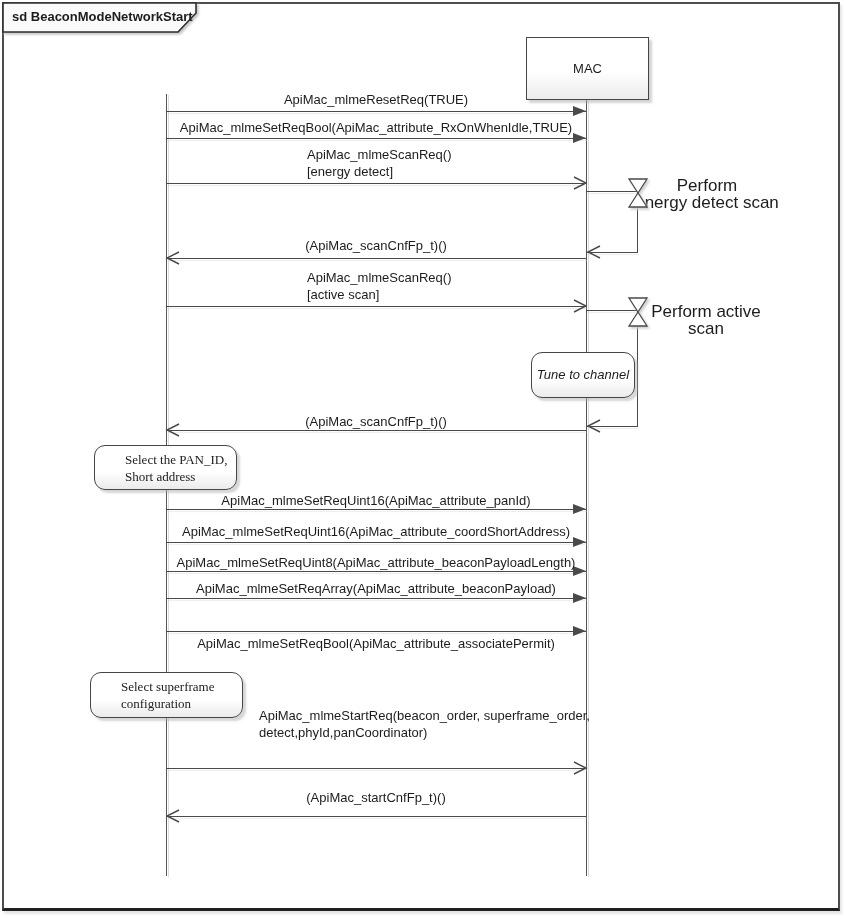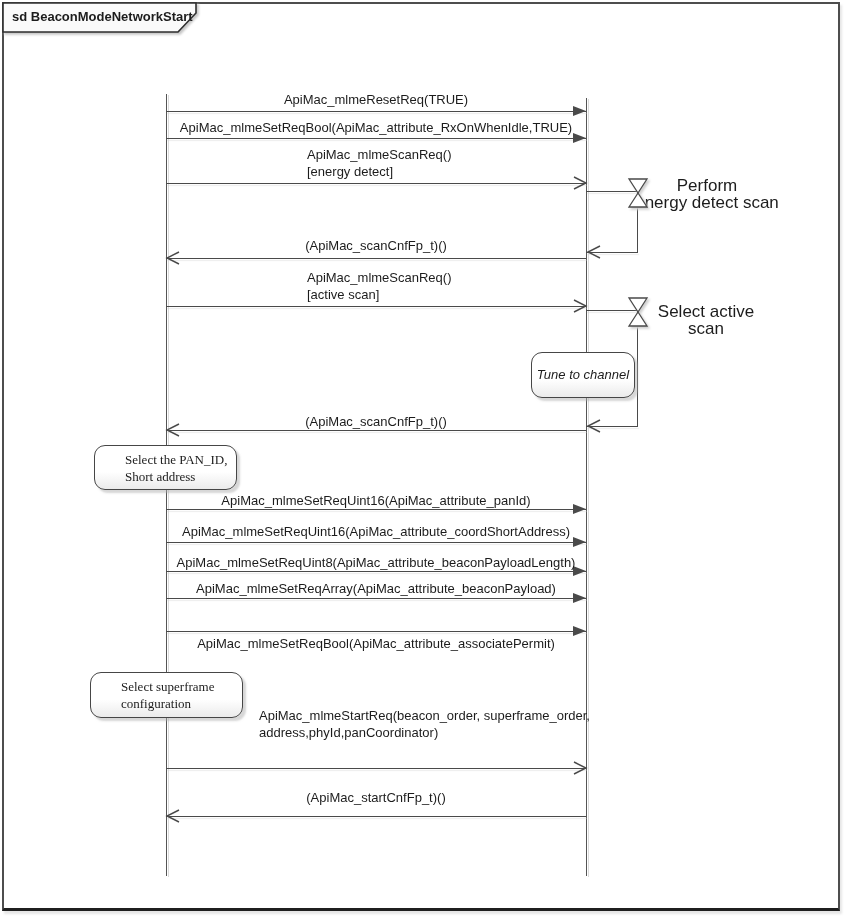--- a/index.html
+++ b/index.html
@@ -40,20 +40,23 @@
 </head>
 <body>
 
 <div class="stage">
   <div class="frame"></div>
   <svg class="tab-shape" width="200" height="34">
     <polygon points="1,1 194,1 194,11 176,30 1,30"></polygon>
   </svg>
   <div class="tab-text">sd BeaconModeNetworkStart</div>
 
+  <div class="actor-box" id="actor1" style="left: 526px; top: 37px; width: 121px; height: 61px;">
+    <span>MAC</span>
+  </div>
 
   <div id="layer">
       <div class="lifeline" style="left: 166px; top: 94px; height: 782px;"></div>
       <div class="lifeline" style="left: 586px; top: 98px; height: 778px;"></div>
       <div class="msg-line" style="left: 166px; top: 111px; width: 420px;"></div>
       <div class="head-filled" style="left: 573px; top: 106px;"></div>
       <div class="msg-label center" style="top: 91px; left: 376px;"><div>ApiMac_mlmeResetReq(TRUE)</div></div>
       <div class="msg-line" style="left: 166px; top: 138px; width: 420px;"></div>
       <div class="head-filled" style="left: 573px; top: 133px;"></div>
       <div class="msg-label center" style="top: 119px; left: 376px;"><div>ApiMac_mlmeSetReqBool(ApiMac_attribute_RxOnWhenIdle,TRUE)</div></div>
@@ -89,21 +92,21 @@
       <div class="msg-line" style="left: 166px; top: 598px; width: 420px;"></div>
       <div class="head-filled" style="left: 573px; top: 593px;"></div>
       <div class="msg-label center" style="top: 580px; left: 376px;"><div>ApiMac_mlmeSetReqArray(ApiMac_attribute_beaconPayload)</div></div>
       <div class="msg-line" style="left: 166px; top: 631px; width: 420px;"></div>
       <div class="head-filled" style="left: 573px; top: 626px;"></div>
       <div class="msg-label center" style="top: 635px; left: 376px;"><div>ApiMac_mlmeSetReqBool(ApiMac_attribute_associatePermit)</div></div>
       <div class="msg-line" style="left: 166px; top: 768px; width: 420px;"></div>
       <div class="head-open" style="left: 572px; top: 760px;"><svg xmlns="http://www.w3.org/2000/svg" width="16" height="16">
           <polyline points="2,2 14,8 2,14"></polyline>
         </svg></div>
-      <div class="msg-label" style="top: 707px; left: 223px; margin-left: 36px;"><div>ApiMac_mlmeStartReq(beacon_order, superframe_order,</div><div>address,phyId,panCoordinator)</div></div>
+      <div class="msg-label" style="top: 707px; left: 223px; margin-left: 36px;"><div>ApiMac_mlmeStartReq(beacon_order, superframe_order,</div><div>detect,phyId,panCoordinator)</div></div>
       <div class="msg-line" style="left: 166px; top: 816px; width: 420px;"></div>
       <div class="head-open" style="left: 165px; top: 808px;"><svg xmlns="http://www.w3.org/2000/svg" width="16" height="16">
           <polyline points="14,2 2,8 14,14"></polyline>
         </svg></div>
       <div class="msg-label center" style="top: 789px; left: 376px;"><div>(ApiMac_startCnfFp_t)()</div></div>
       <div class="msg-line" style="left: 586px; top: 191px; width: 52px;"></div>
       <div class="vline" style="left: 637px; top: 192px; height: 61px;"></div>
       <div class="msg-line" style="left: 586px; top: 252px; width: 52px;"></div>
       <div class="head-open" style="left: 586px; top: 244px;"><svg xmlns="http://www.w3.org/2000/svg" width="16" height="16">
           <polyline points="14,2 2,8 14,14"></polyline>
@@ -114,21 +117,21 @@
       <div class="side-label" style="left: 707px; top: 177px;"><div>Perform</div><div>energy detect scan</div></div>
       <div class="msg-line" style="left: 586px; top: 310px; width: 52px;"></div>
       <div class="vline" style="left: 637px; top: 311px; height: 116px;"></div>
       <div class="msg-line" style="left: 586px; top: 426px; width: 52px;"></div>
       <div class="head-open" style="left: 586px; top: 418px;"><svg xmlns="http://www.w3.org/2000/svg" width="16" height="16">
           <polyline points="14,2 2,8 14,14"></polyline>
         </svg></div>
       <div class="hourglass" style="left: 627px; top: 297px;"><svg xmlns="http://www.w3.org/2000/svg" width="22" height="30">
           <path d="M2 1 L20 1 L2 29 L20 29 Z"></path>
         </svg></div>
-      <div class="side-label" style="left: 706px; top: 303px;"><div>Select active</div><div>scan</div></div>
+      <div class="side-label" style="left: 706px; top: 303px;"><div>Perform active</div><div>scan</div></div>
       <div class="note center" style="left: 531px; top: 352px; width: 104px; height: 46px;">
         <div>Tune to channel</div>
       </div>
       <div class="note left" style="left: 94px; top: 445px; width: 143px; height: 45px;">
         <div>Select the PAN_ID,</div>
         <div>Short address</div>
       </div>
       <div class="note left" style="left: 90px; top: 672px; width: 153px; height: 46px;">
         <div>Select superframe</div>
         <div>configuration</div>

